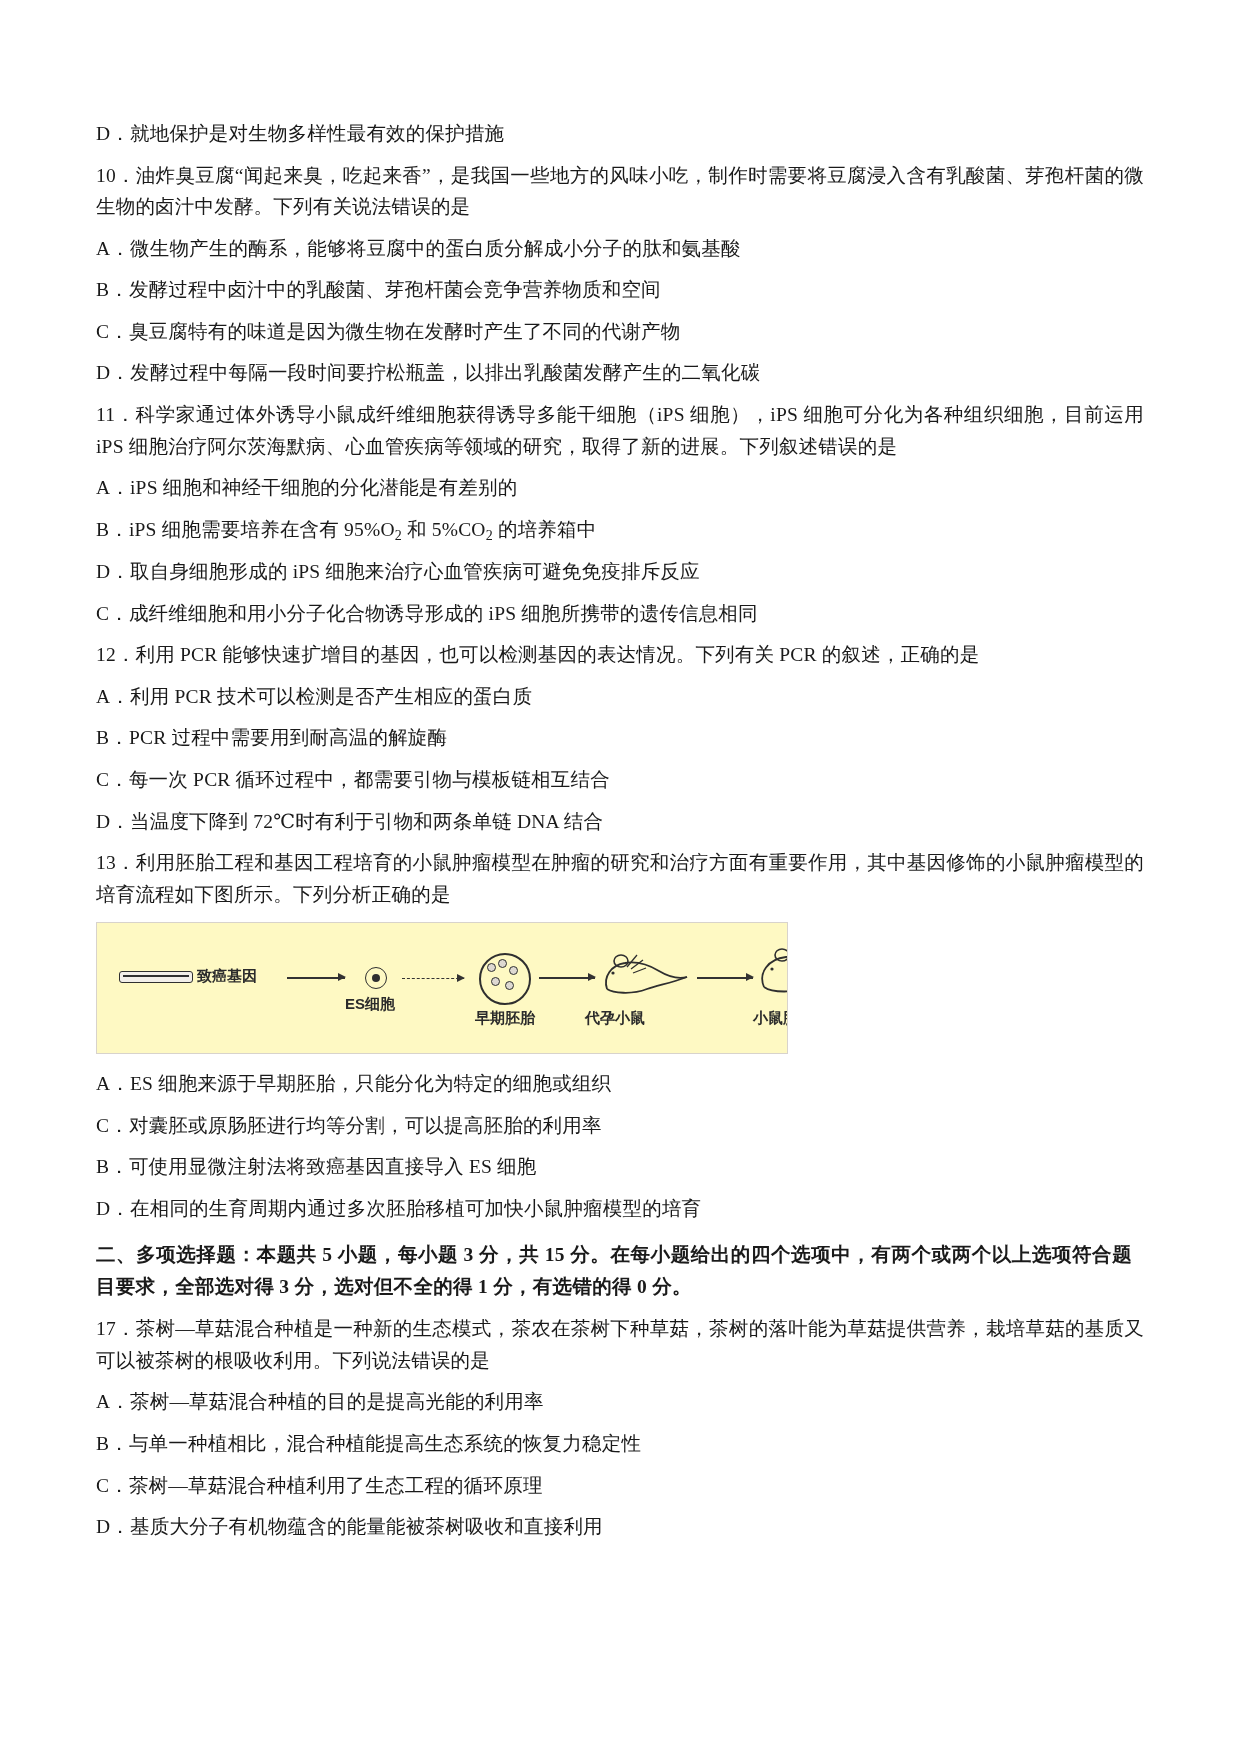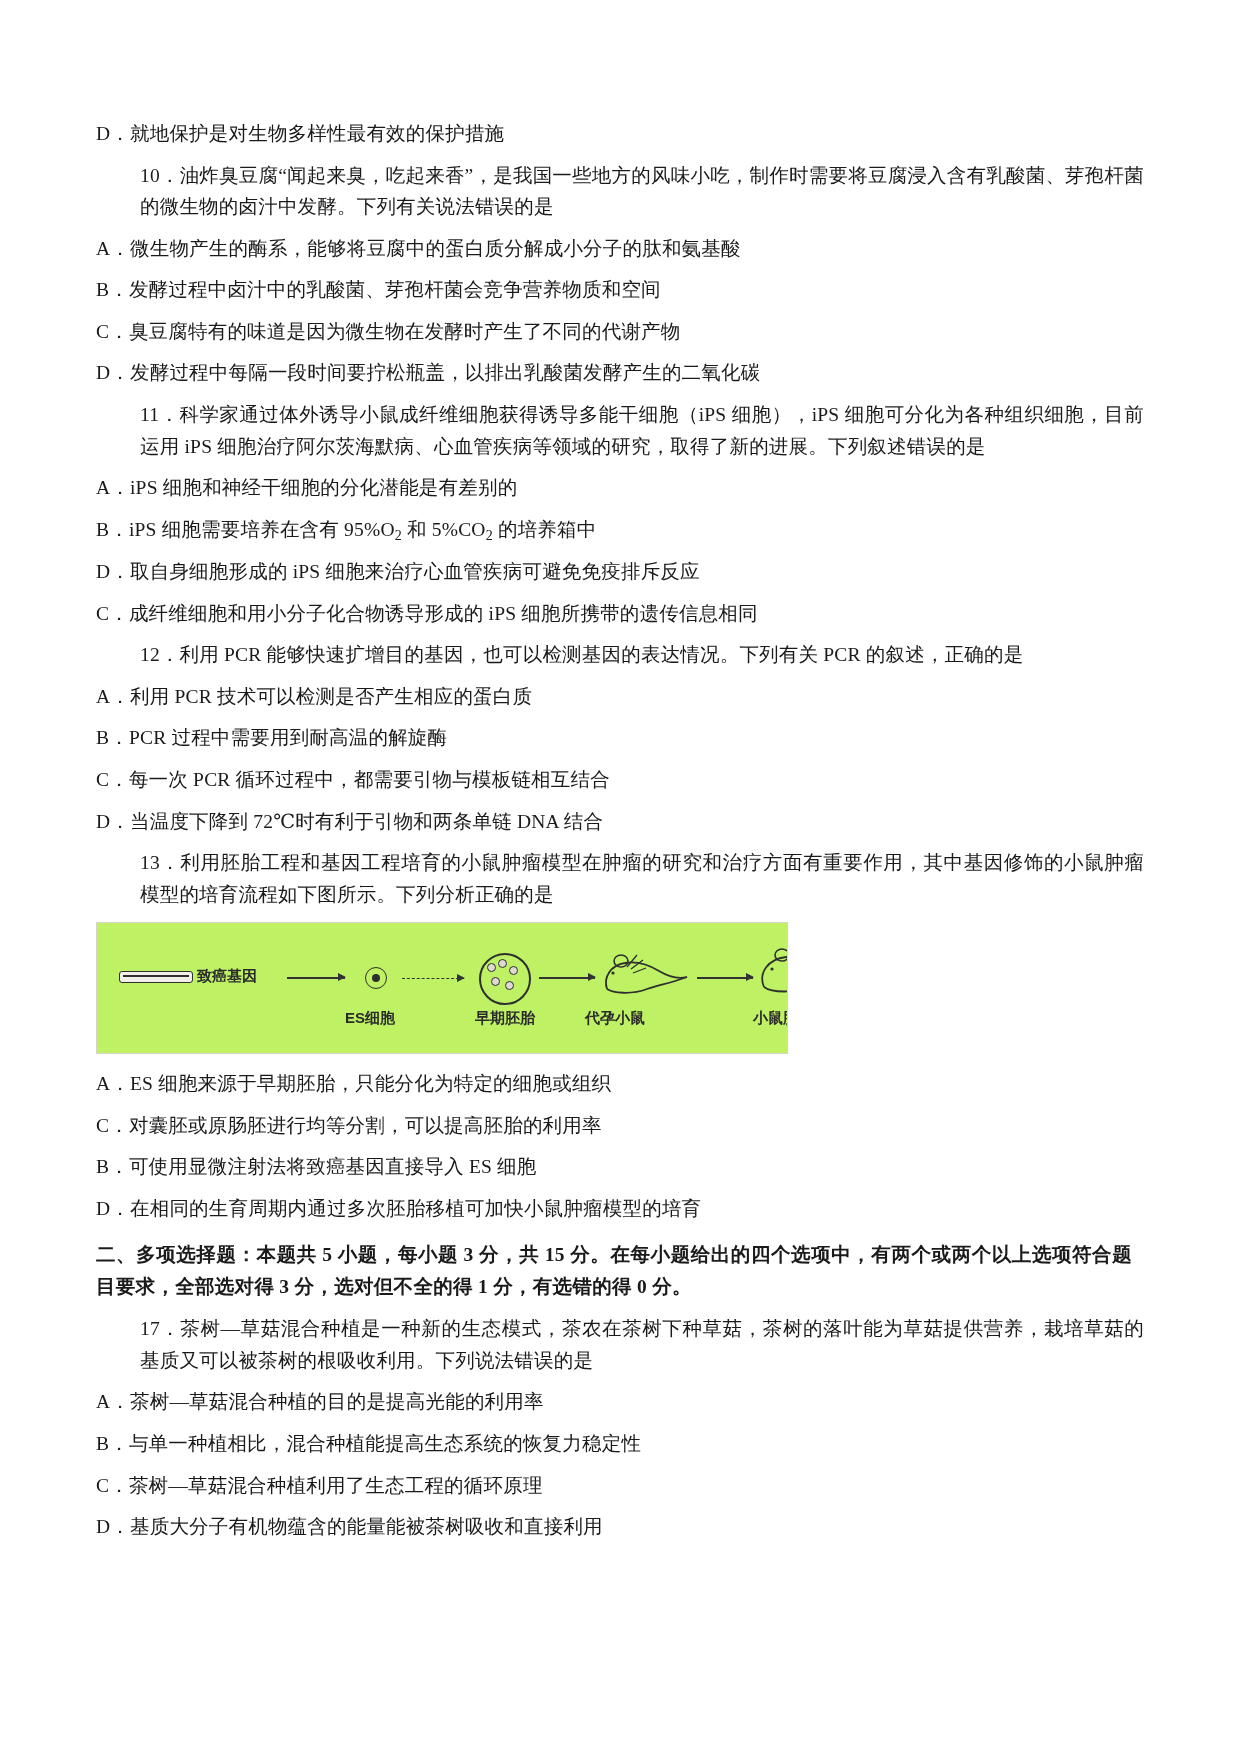--- a/index.html
+++ b/index.html
@@ -23,21 +23,20 @@
   }
   .para {
     font-size: 19.5px;
     line-height: 1.62;
     margin: 0 0 10px 0;
     letter-spacing: 0.2px;
     text-align: justify;
   }
   .q-body {
     text-indent: 0;
-    margin-left: 44px;
   }
   .opt {
     font-size: 19.5px;
     line-height: 1.62;
     margin: 0 0 10px 0;
     letter-spacing: 0.2px;
   }
   .section-head {
     font-size: 19.5px;
     line-height: 1.66;
@@ -47,21 +46,21 @@
     text-align: justify;
   }
   sub {
     font-size: 0.72em;
     vertical-align: -0.25em;
   }
   .figure {
     margin: 12px 0 14px 0;
     width: 690px;
     height: 130px;
-    background: #bef264;
+    background: #fef9c3;
     border: 1px solid #d8d3cc;
     position: relative;
     overflow: hidden;
   }
   .fig-inner {
     position: absolute;
     inset: 0;
   }
   .fig-label {
     position: absolute;
@@ -187,21 +186,21 @@
 
   <div class="figure">
     <div class="fig-inner">
 
       <div class="gene-bar" style="left:22px; top:48px;"></div>
       <div class="fig-label" style="left:100px; top:44px;">致癌基因</div>
 
       <div class="fig-arrow" style="left:190px; top:54px; width:58px;"></div>
 
       <div class="dot-cell" style="left:268px; top:44px;"></div>
-      <div class="fig-label" style="left:248px; top:86px;">ES细胞</div>
+      <div class="fig-label" style="left:248px; top:72px;">ES细胞</div>
 
       <div class="fig-dash" style="left:305px; top:55px; width:62px;"></div>
 
       <div class="embryo" style="left:382px; top:30px;">
         <div class="tumor-dot" style="left:6px; top:8px; width:7px; height:7px;"></div>
         <div class="tumor-dot" style="left:17px; top:4px; width:7px; height:7px;"></div>
         <div class="tumor-dot" style="left:28px; top:11px; width:7px; height:7px;"></div>
         <div class="tumor-dot" style="left:10px; top:22px; width:7px; height:7px;"></div>
         <div class="tumor-dot" style="left:24px; top:26px; width:7px; height:7px;"></div>
       </div>

